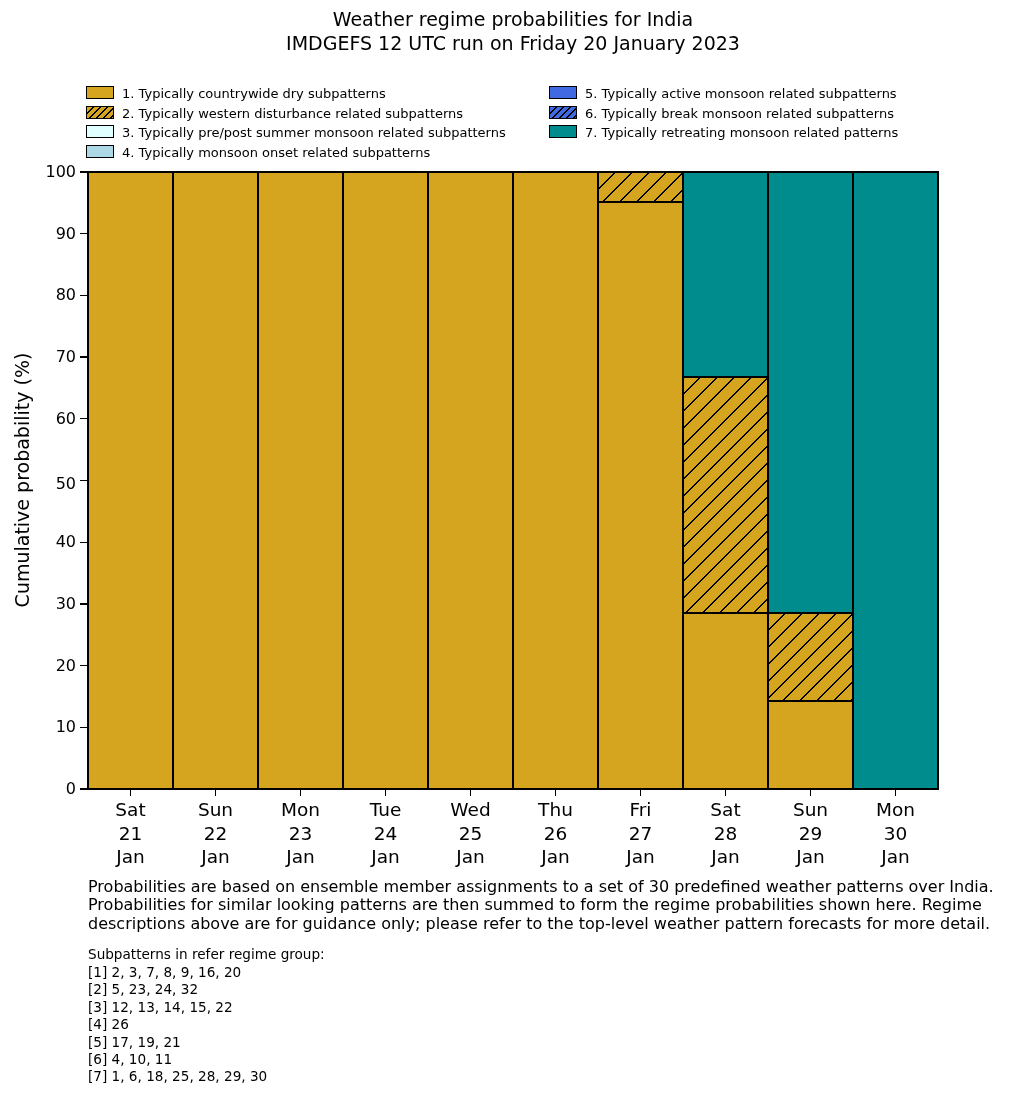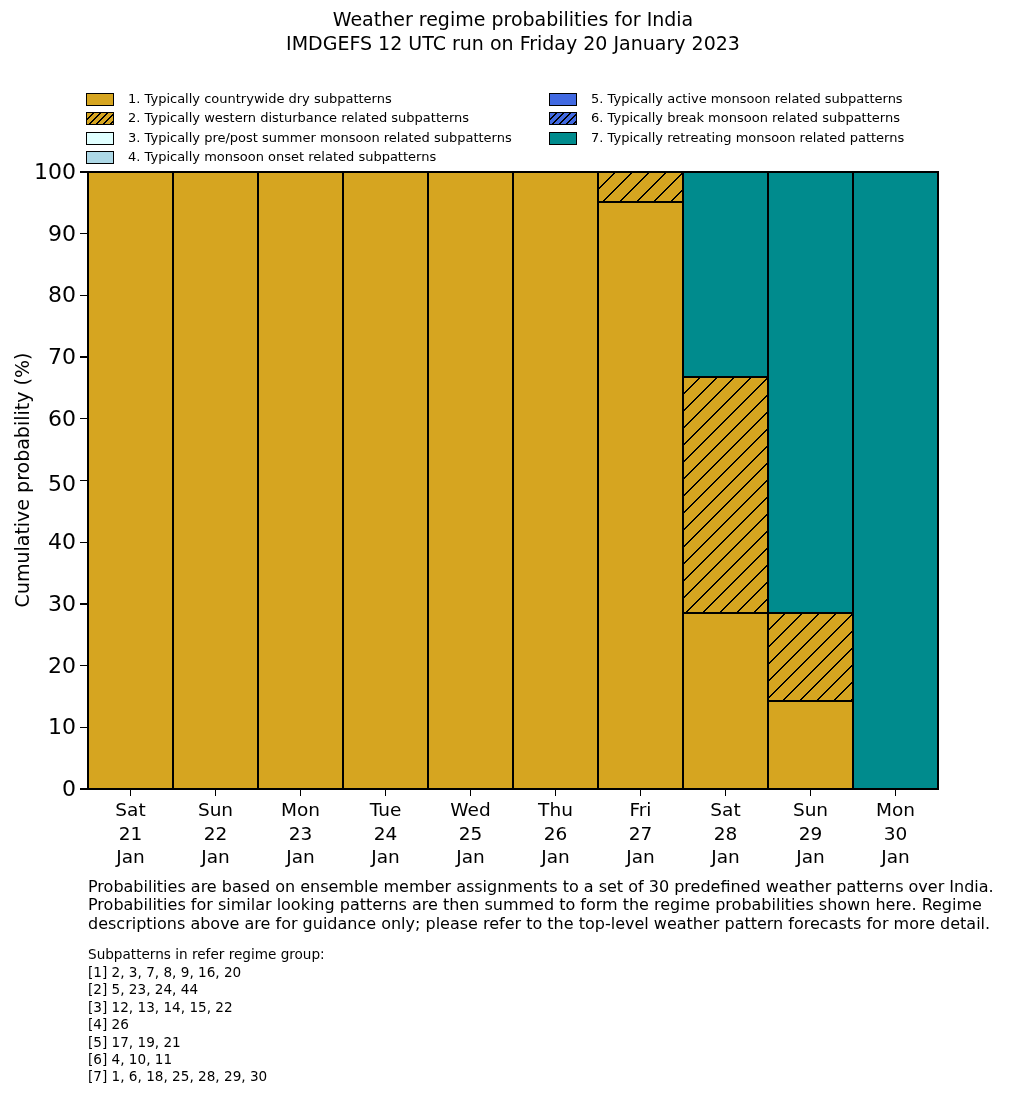--- a/index.html
+++ b/index.html
@@ -22,24 +22,23 @@
     font-size: 19px;
     line-height: 24px;
     color: #000000;
   }
   
   .legend-col { position: absolute; top: 86px; }
   .legend-col.left  { left: 86px; }
   .legend-col.right { left: 549px; }
   .legend-item {
     display: flex;
-    align-items: flex-end;
+    align-items: flex-start;
     height: 19.6px;
     white-space: nowrap;
-    gap: 6px;
   }
   .legend-swatch {
     width: 26px; height: 11px;
     border: 1.2px solid #000;
     margin-right: 8px;
     flex: 0 0 auto;
   }
   .legend-label { font-size: 13px; }
   
   .plot {
@@ -59,21 +58,21 @@
   .yaxis { position: absolute; left: 0; top: 172px; width: 87px; height: 617px; }
   .ytick-line {
     position: absolute;
     right: 0; width: 7px; height: 1.4px;
     background: #000;
   }
   .ytick-label {
     position: absolute;
     right: 11px; width: 60px;
     text-align: right;
-    font-size: 22px; line-height: 22px;
+    font-size: 16px; line-height: 22px;
   }
   .ylabel {
     position: absolute;
     left: 22px; top: 480px;
     transform: translate(-50%, -50%) rotate(-90deg);
     white-space: nowrap;
     font-size: 19px;
   }
   
   .xaxis { position: absolute; left: 88px; top: 789px; width: 850px; height: 90px; }
@@ -278,21 +277,21 @@
     </div>
 
   <div class="footer-paragraph" id="footer-paragraph">
       <div>Probabilities are based on ensemble member assignments to a set of 30 predefined weather patterns over India.</div>
       <div>Probabilities for similar looking patterns are then summed to form the regime probabilities shown here. Regime</div>
       <div>descriptions above are for guidance only; please refer to the top-level weather pattern forecasts for more detail.</div>
     </div>
   <div class="footer-sub-title">Subpatterns in refer regime group:</div>
   <div class="footer-subpatterns" id="footer-subpatterns">
       <div>[1] 2, 3, 7, 8, 9, 16, 20</div>
-      <div>[2] 5, 23, 24, 44</div>
+      <div>[2] 5, 23, 24, 32</div>
       <div>[3] 12, 13, 14, 15, 22</div>
       <div>[4] 26</div>
       <div>[5] 17, 19, 21</div>
       <div>[6] 4, 10, 11</div>
       <div>[7] 1, 6, 18, 25, 28, 29, 30</div>
     </div>
 
 </div>
 
 </body></html>

